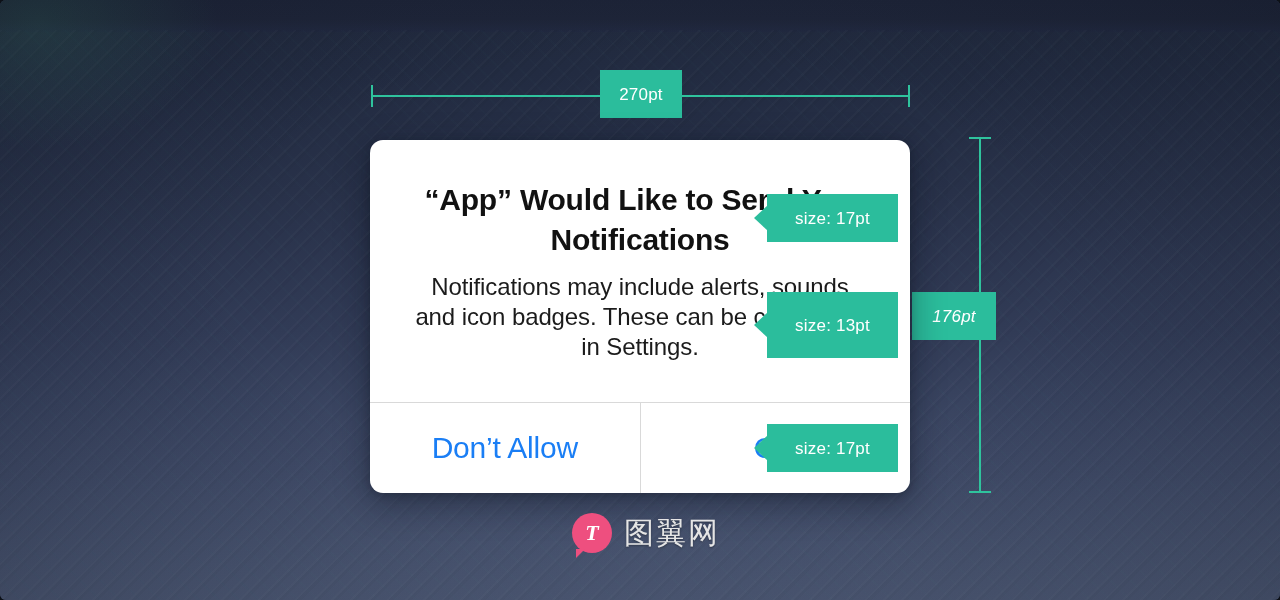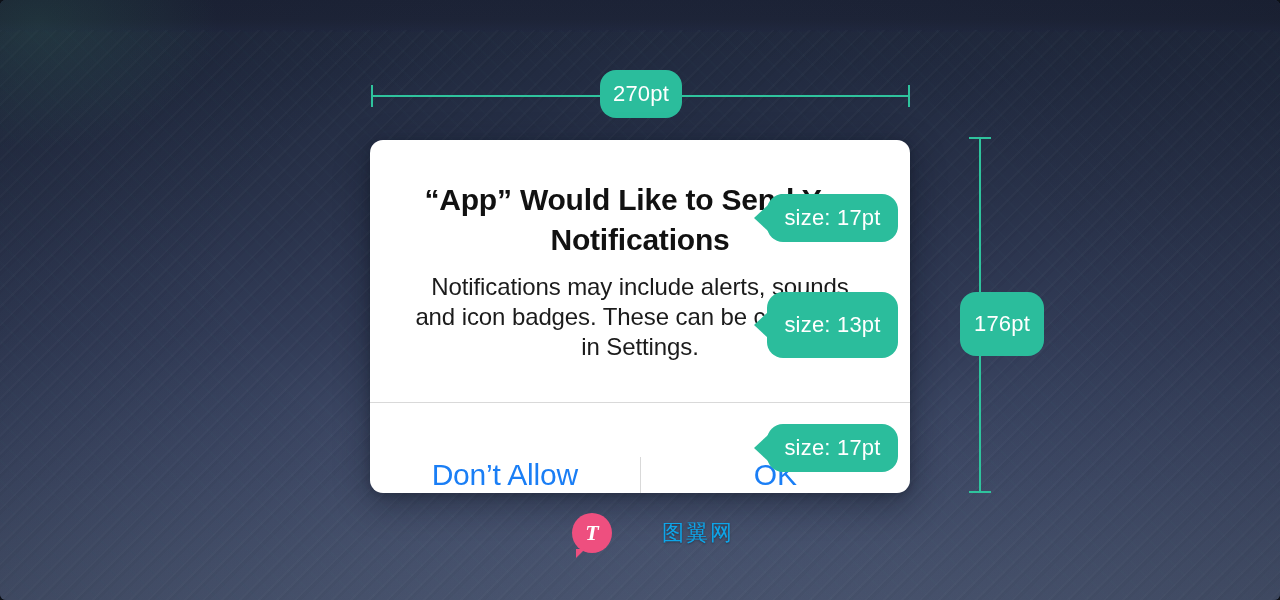--- a/index.html
+++ b/index.html
@@ -107,42 +107,41 @@
     background: #2fc39d;
   }
   .ruler-v .cap.top    { top: 0; }
   .ruler-v .cap.bottom { bottom: 0; }
 
   
   .badge {
     position: absolute;
     background: #2bbd9c;
     color: #ffffff;
-    font-size: 22px;
+    font-size: 17px;
     line-height: 1;
     display: flex;
     align-items: center;
     justify-content: center;
     white-space: nowrap;
     letter-spacing: 0.2px;
-    border-radius: 16px;
   }
   .badge.tail::before {
     content: "";
     position: absolute;
     left: -13px;
     top: 50%;
     transform: translateY(-50%);
     border-top: 13px solid transparent;
     border-bottom: 13px solid transparent;
     border-right: 14px solid #2bbd9c;
   }
 
   .badge-width  { left: 600px; top: 70px;  width: 82px;  height: 48px; }
-  .badge-height { left: 960px; top: 292px; width: 84px;  height: 64px; }
+  .badge-height { left: 912px; top: 292px; width: 84px;  height: 48px; font-style: italic; }
   .badge-title  { left: 767px; top: 194px; width: 131px; height: 48px; }
   .badge-body   { left: 767px; top: 292px; width: 131px; height: 66px; }
   .badge-btn    { left: 767px; top: 424px; width: 131px; height: 48px; }
 
   
   .dialog {
     position: absolute;
     left: 370px;
     top: 140px;
     width: 540px;
@@ -174,21 +173,20 @@
     font-weight: normal;
     color: #1b1b1b;
     line-height: 30px;
     margin: 12px 0 0 0;
     letter-spacing: -0.1px;
   }
   .dialog-actions {
     height: 90px;
     border-top: 1px solid #d9d9d9;
     display: flex;
-    align-items: flex-end;
   }
   .dialog-btn {
     flex: 1;
     display: flex;
     align-items: center;
     justify-content: center;
     font-size: 30px;
     color: #1a7ef5;
     letter-spacing: -0.2px;
     background: transparent;
@@ -230,26 +228,25 @@
   }
   .wm-logo-letter {
     color: #ffffff;
     font-size: 22px;
     font-weight: bold;
     font-style: italic;
     line-height: 1;
     font-family: "Liberation Serif", serif;
   }
   .wm-text {
-    font-size: 22px;
-    color: #0ea5e9;
+    font-size: 30px;
+    color: #e5e5e5;
     letter-spacing: 2px;
     line-height: 1;
     text-shadow: 0 1px 2px rgba(0,0,0,0.35);
-    margin-left: 38px;
   }
 </style>
 </head>
 <body>
 
 <div id="stage">
 
   <div class="bg-base"></div>
   <div class="bg-topband"></div>
   <div class="bg-texture"></div>

